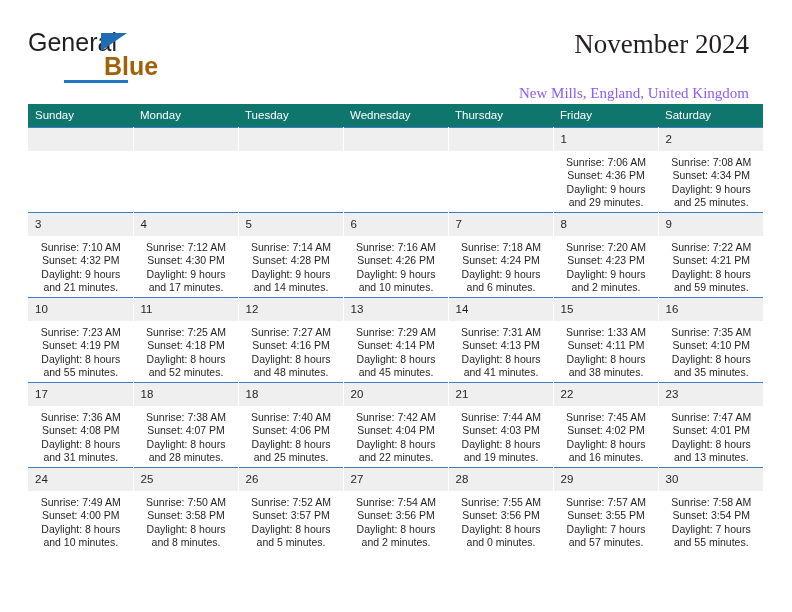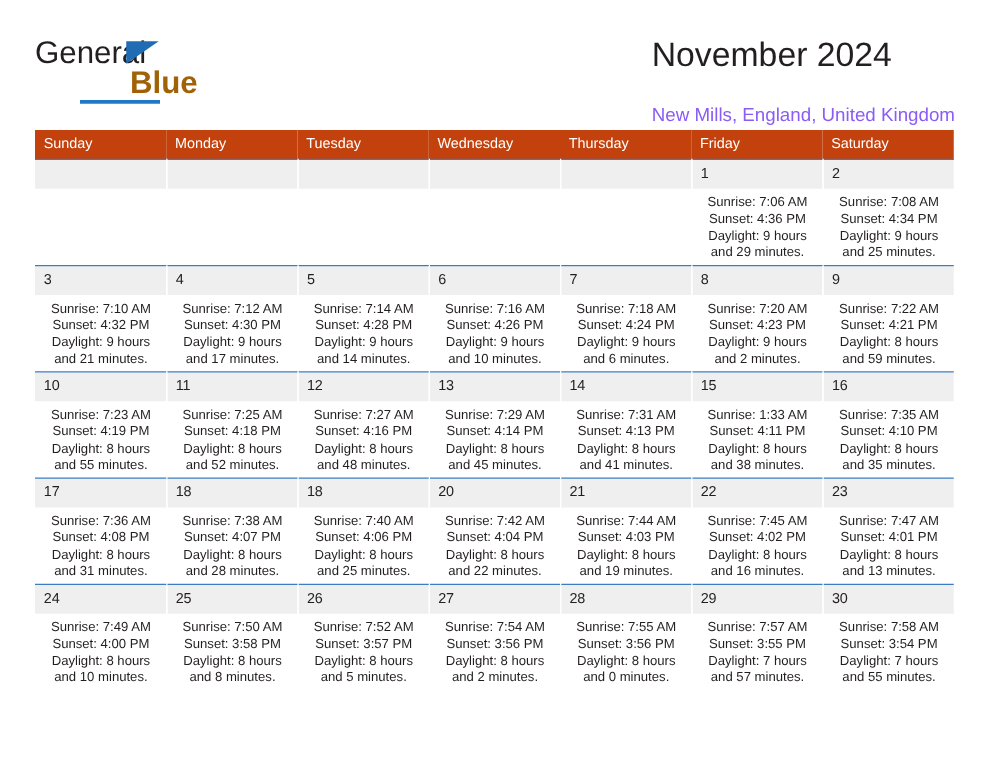--- a/index.html
+++ b/index.html
@@ -19,21 +19,21 @@
     width: 792px;
     height: 612px;
     box-sizing: border-box;
   }
 
   
   .header {
     position: absolute;
     left: 28px;
     top: 28px;
-    right: 28px;
+    right: 43px;
     height: 68px;
   }
   .logo {
     position: absolute;
     left: 0;
     top: 0;
     width: 230px;
     height: 62px;
   }
   .logo-general {
@@ -71,20 +71,22 @@
     top: 52px;
     width: 64px;
     height: 3px;
     background: #2079c7;
   }
 
   .titles {
     position: absolute;
     right: 0;
     top: 0;
+    text-align: right;
+    font-family: Liberation Serif, serif;
   }
   .cal-title {
     font-size: 27px;
     line-height: 32px;
     color: #231f20;
     font-weight: 400;
     white-space: nowrap;
   }
   .cal-subtitle {
     margin-top: 24px;
@@ -98,21 +100,21 @@
   
   .calendar {
     position: absolute;
     left: 28px;
     top: 104px;
     width: 735px;
     border-collapse: collapse;
     table-layout: fixed;
   }
   .calendar th {
-    background: #c2410c;
+    background: #0f766e;
     color: #ffffff;
     font-size: 11.5px;
     font-weight: 400;
     text-align: left;
     padding: 5px 0 6px 7px;
     height: 12px;
     border: none;
   }
   .calendar td {
     vertical-align: top;

